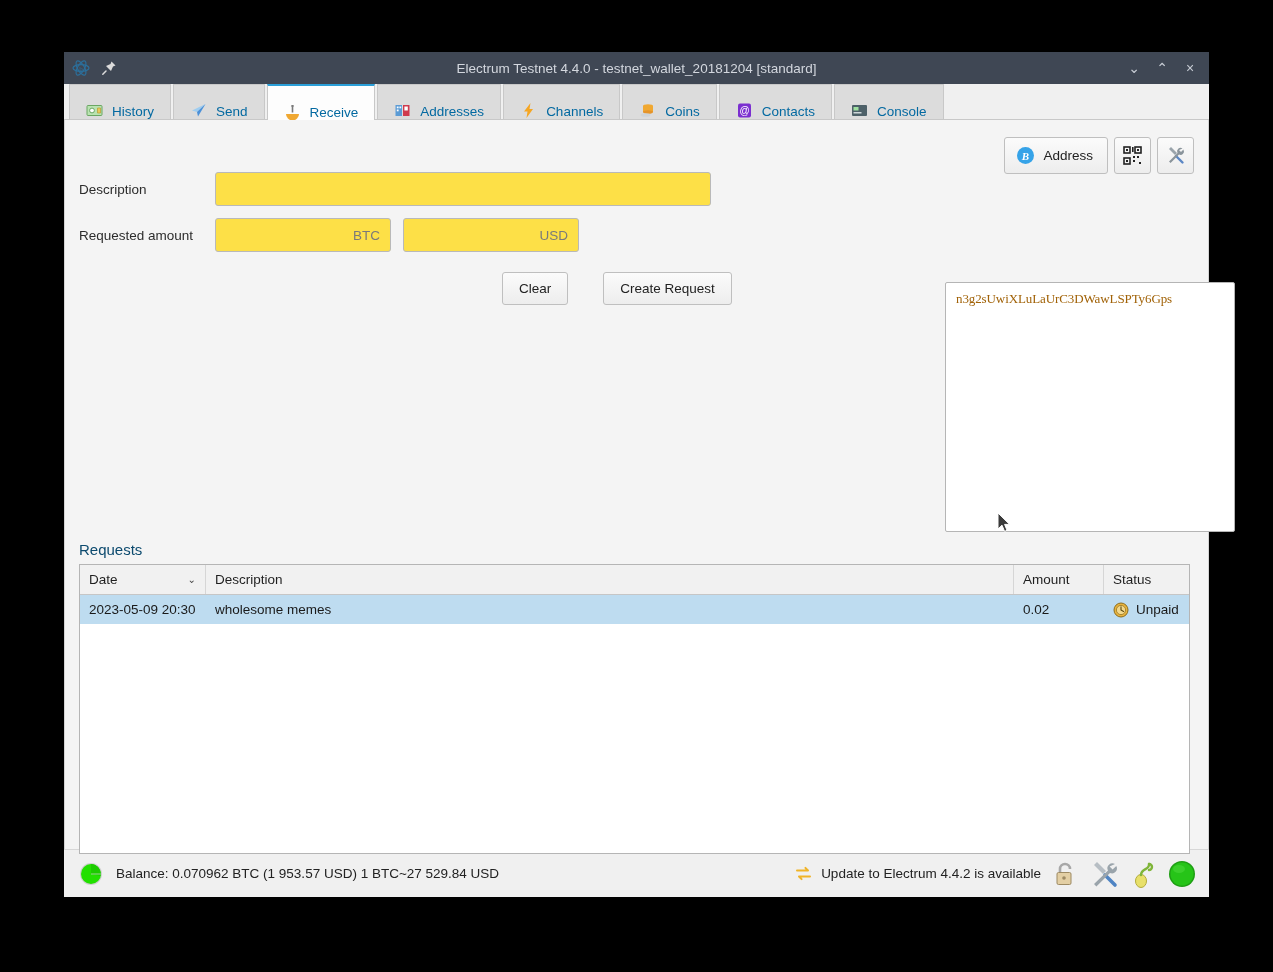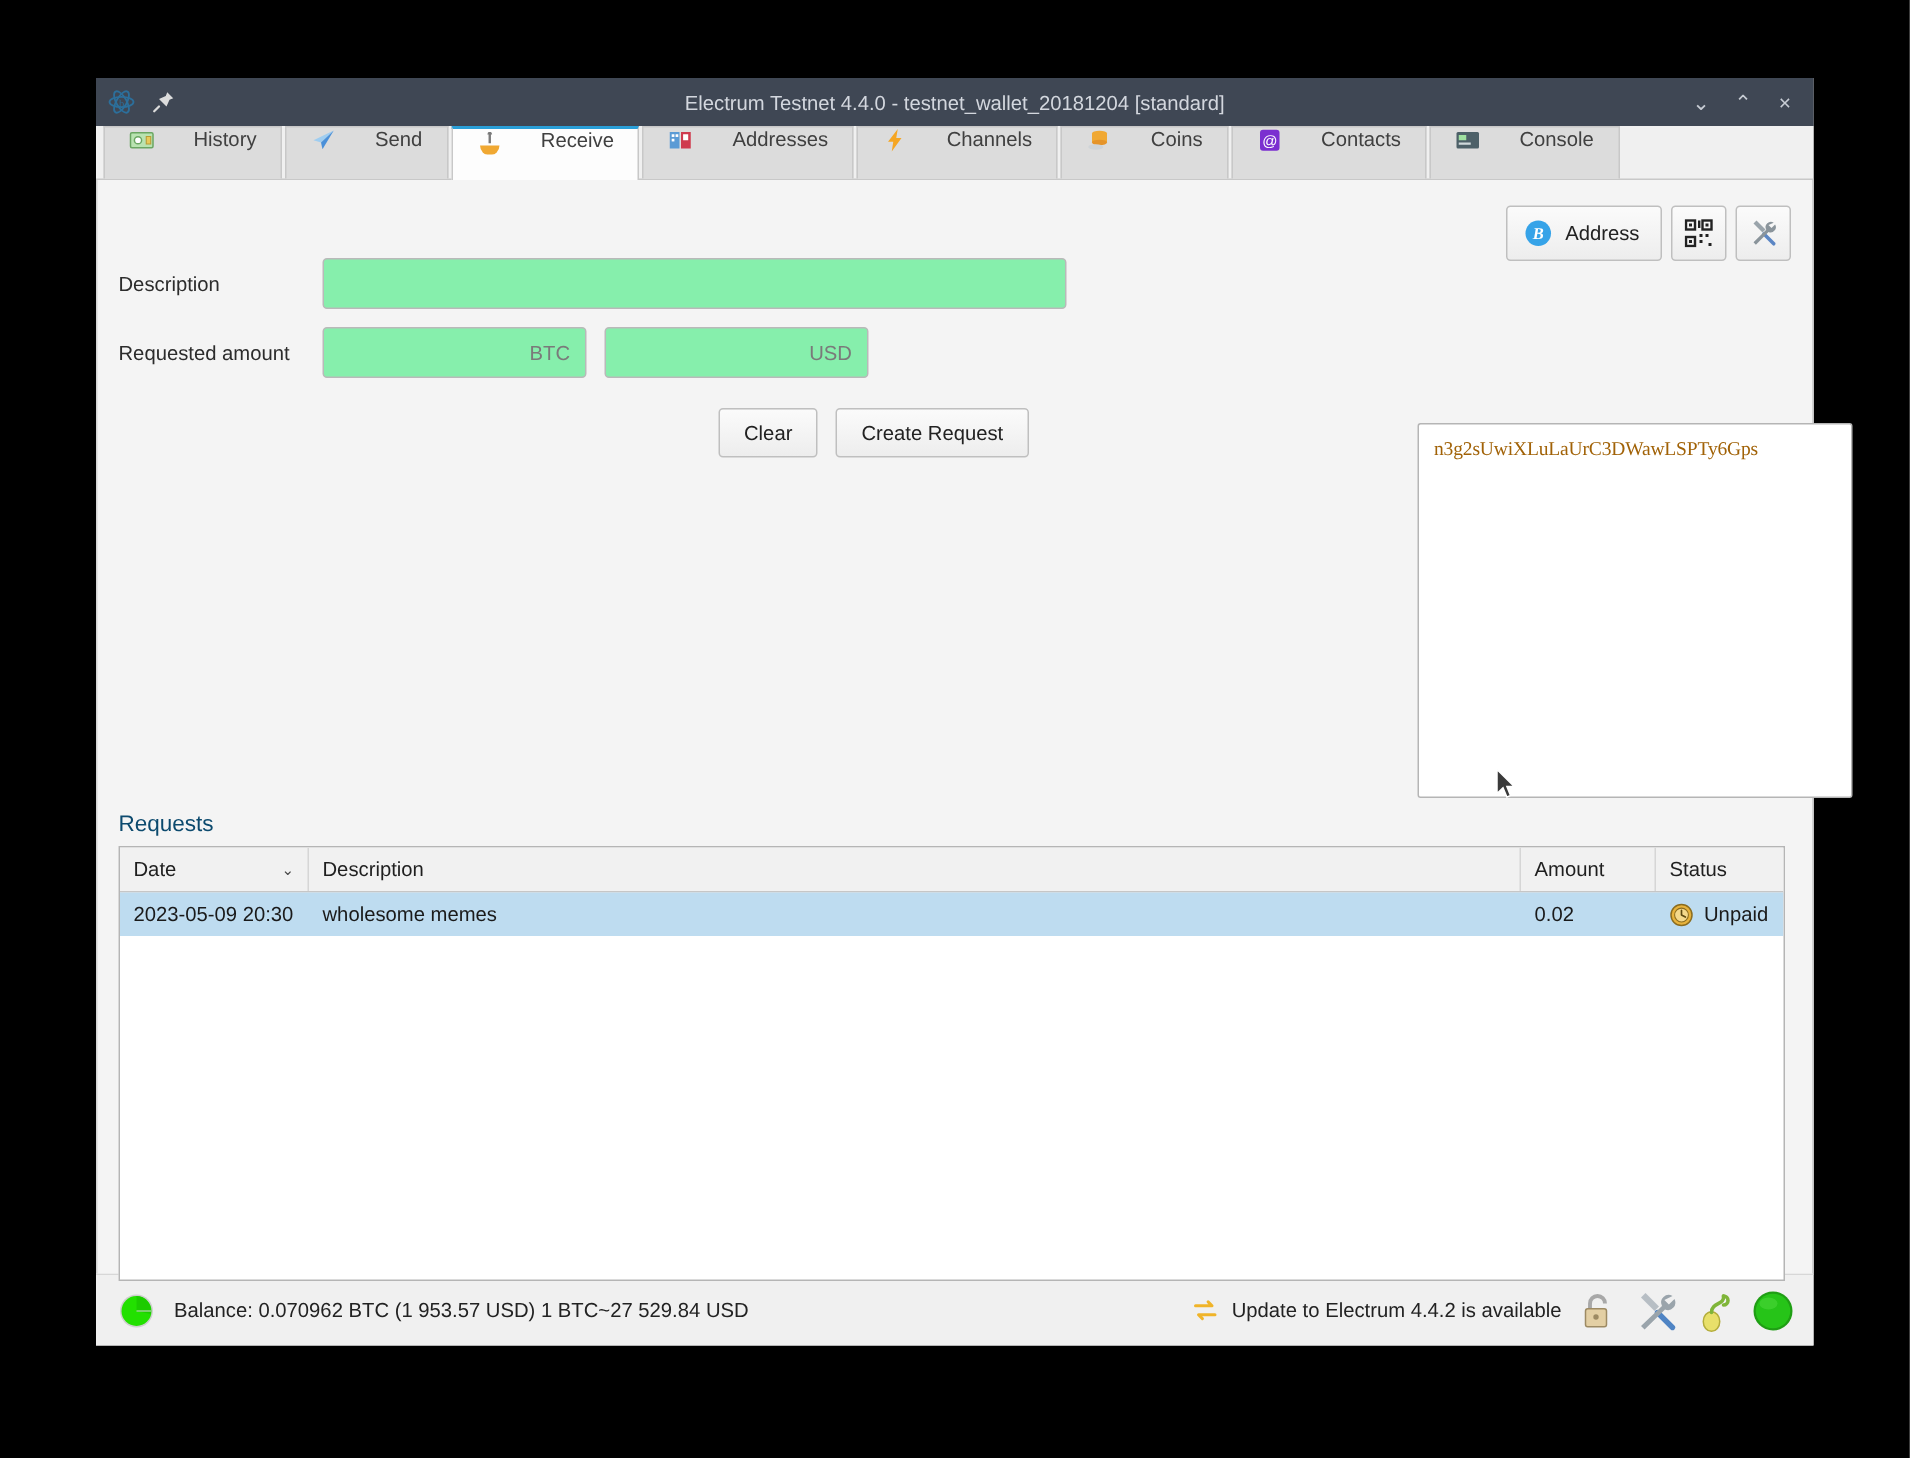--- a/index.html
+++ b/index.html
@@ -57,27 +57,27 @@
   
   #tabbar {
     height: 36px; flex: 0 0 36px;
     background: #f0f0f0;
     display: flex; align-items: flex-end;
     padding-left: 5px;
     border-bottom: 1px solid #c8c8c8;
   }
   .tab {
     height: 35px;
-    display: flex; align-items: flex-start; gap: 26px;
+    display: flex; align-items: flex-end; gap: 9px;
     padding: 0 16px;
     background: #dcdcdc;
     border: 1px solid #c8c8c8;
     border-bottom: none;
     margin-right: 2px;
-    font-size: 13.5px; color: #404040;
+    font-size: 13.5px; color: #0369a1;
     position: relative;
   }
   .tab.active {
     background: #fdfdfd;
     border-top: 2px solid #2a9fd8;
     height: 36px;
     margin-bottom: -1px;
     z-index: 3;
   }
   .tab-ico { width: 17px; height: 17px; display: block; flex: 0 0 17px; }
@@ -125,21 +125,21 @@
     letter-spacing: -0.1px;
   }
   
   #form { padding-top: 52px; }
   .frow { display: flex; align-items: center; margin-bottom: 12px; }
   .flabel {
     width: 136px; flex: 0 0 136px;
     font-size: 13.5px; color: #2c2c2c;
   }
   .field {
-    background: #86efac;
+    background: #fde047;
     border: 1px solid #b9b9b9;
     border-radius: 3px;
     height: 32px;
     display: flex; align-items: center;
     padding: 16px 10px;
     font-size: 13.5px;
   }
   #desc-field { width: 496px; }
   .amt-field {
     width: 176px; justify-content: flex-end;
@@ -151,21 +151,21 @@
     background: linear-gradient(180deg,#f4f4f4 0%,#e2e2e2 100%);
     border: 1px solid #b4b4b4;
     border-radius: 3px;
     font-size: 13.5px; color: #222;
     display: flex; align-items: center; justify-content: center;
   }
   #form-actions {
     display: flex; gap: 12px;
     margin-left: 400px; margin-top: 20px;
   }
-  .act-btn { height: 33px; padding: 0 16px; }
+  .act-btn { height: 33px; padding: 0 16px; margin-left: 23px; }
   
   #req-label {
     position: absolute; left: 14px; top: 421px;
     font-size: 15px; color: #0c4a6e;
   }
   #table-wrap {
     position: absolute;
     left: 14px; top: 444px;
     width: 1111px; height: 290px;
     background: #ffffff;

